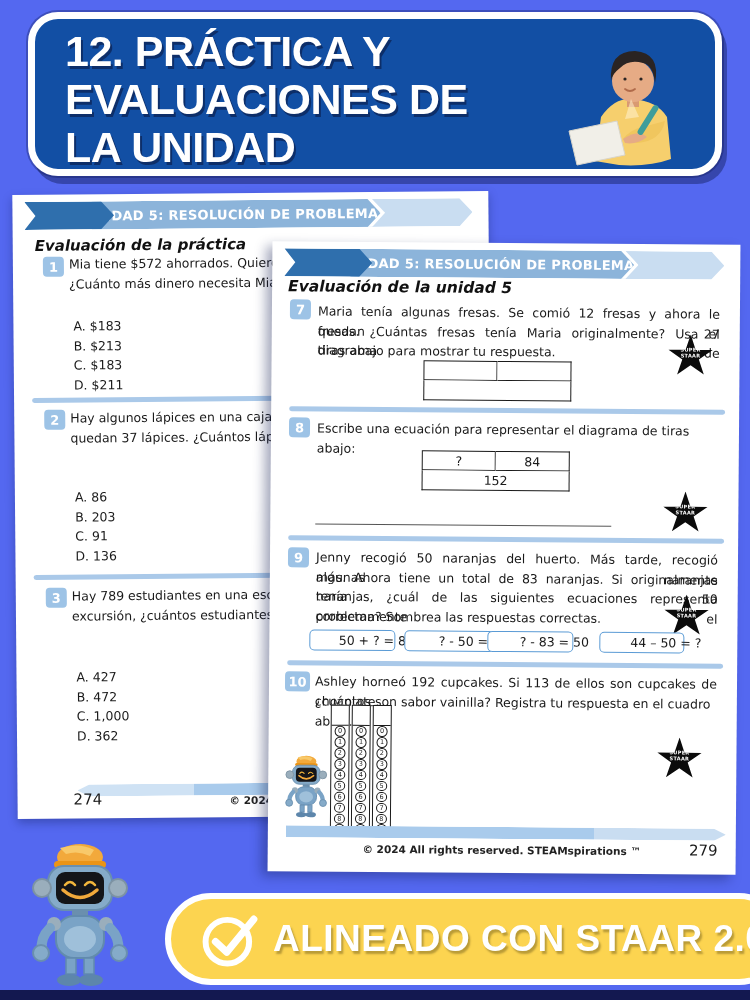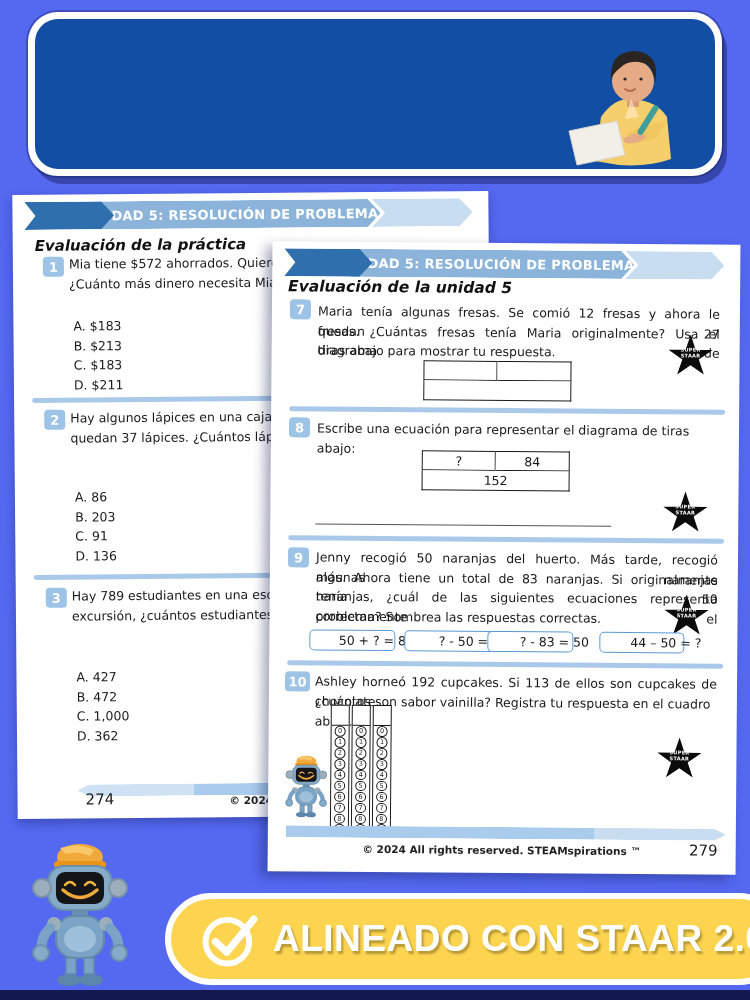--- a/index.html
+++ b/index.html
@@ -104,20 +104,25 @@
 
   .big-robot{position:absolute;left:20px;top:840px;z-index:6;}
   .navy-bar{position:absolute;left:0;top:990px;width:750px;height:10px;background:#131850;z-index:7;}
 </style>
 </head>
 <body>
 
 <div class="stage">
 
   <div class="title-card">
+    <div class="title-text">
+      <div>12. PRÁCTICA Y</div>
+      <div>EVALUACIONES DE</div>
+      <div>LA UNIDAD</div>
+    </div>
     <svg class="boy-illustration" width="140" height="132" viewBox="0 0 140 132">
       <path d="M40,80 Q54,60 72,62 Q96,64 106,80 L110,122 Q88,130 58,128 L34,124 Z" fill="#f6cf6d"></path>
       <path d="M66,58 l12,0 l0,12 l-12,0 z" fill="#d99a72"></path>
       <circle cx="72" cy="44" r="21" fill="#e6ab85"></circle>
       <path d="M50,44 Q48,14 74,14 Q100,16 94,46 Q92,28 82,26 Q68,22 59,31 Q51,37 50,44 Z" fill="#2a2423"></path>
       <path d="M64,52 q5,4 10,0" stroke="#b06a4a" stroke-width="1.8" fill="none" stroke-linecap="round"></path>
       <circle cx="64" cy="42" r="1.6" fill="#2a2423"></circle>
         <circle cx="80" cy="42" r="1.6" fill="#2a2423"></circle>
       <polygon points="8,94 56,84 64,118 16,128" fill="#f1efe8" stroke="#d8d5cc" stroke-width="1"></polygon>
       <path d="M104,84 Q100,104 76,106 L62,102 Q70,92 82,90 Z" fill="#f0c65e"></path>
@@ -170,21 +175,21 @@
       <div>excursión, ¿cuántos estudiantes no va</div>
     </div>
     <div class="choices" style="top:473px;">
       <div>A. 427</div>
       <div>B. 472</div>
       <div>C. 1,000</div>
       <div>D. 362</div>
     </div>
 
     <div class="footer-banner fb-left"></div>
-    <div class="page-number" style="left:68px;top:596px;">274</div>
+    <div class="page-number" style="left:56px;top:596px;">274</div>
     <div class="copyright" style="left:212px;top:601px;">© 2024 All rights reser</div>
   </section>
 
   <section class="wpage right-page">
     <div class="unit-banner">
       <div class="chev chev-light"></div>
       <div class="chev chev-gap"></div>
       <div class="chev chev-band">
         <span class="banner-label">UNIDAD 5: RESOLUCIÓN DE PROBLEMAS</span>
       </div>

